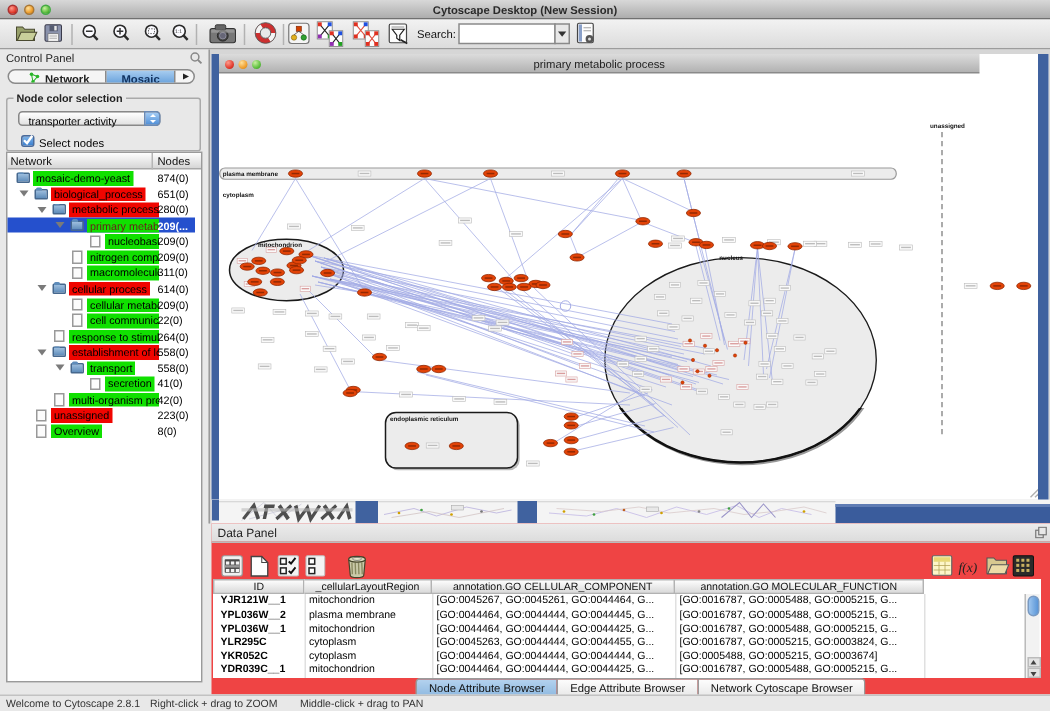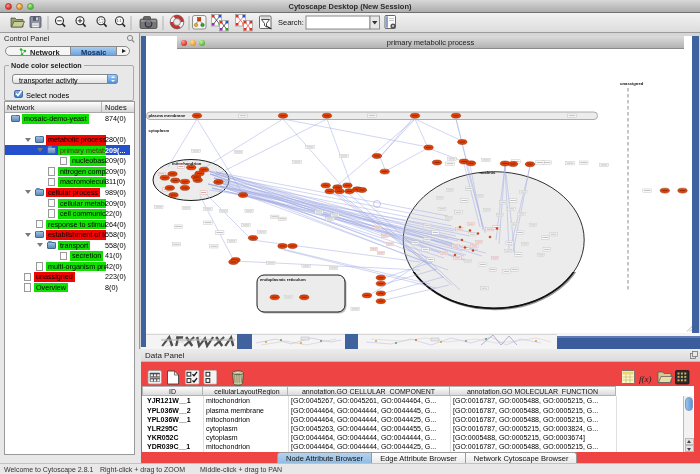--- a/index.html
+++ b/index.html
@@ -10,41 +10,41 @@
 #titlebar .t { width:100%; text-align:center; font-size:7.5px; font-weight:bold; color:#2a2a2a; line-height:13.5px; }
 .light { width:7px; height:7px; border-radius:50%; top:2.5px; }
 #toolbar { left:0; top:13px; width:700px; height:20px; background:linear-gradient(#f2f2f2,#dcdcdc); border-bottom:1px solid #9c9c9c; }
 #leftpanel { left:0; top:33px; width:139px; height:430px; background:#e8e8e8; }
 #cp-head { left:0; top:33px; width:139px; height:11px; }
 #cp-head span { font-size:7.5px; color:#222; position:absolute; left:4px; top:1px; }
 #tabpill { left:5px; top:45.5px; width:125px; height:10.5px; background:#f5f5f5; border:1px solid #8a8a8a; border-radius:6px; overflow:hidden; }
 #tab-mosaic { position:absolute; left:64px; top:0; width:47px; height:10px; background:linear-gradient(#a8cdf0,#5f9bd8); border-left:1px solid #8a8a8a; border-right:1px solid #8a8a8a; }
 #groupbox { left:4px; top:65px; width:130px; height:36px; border:1px solid #aaa; border-radius:2px; }
 #gb-label { left:9px; top:61px; background:#e8e8e8; padding:0 2px; font-size:7.2px; font-weight:bold; color:#222; }
-#dropdown { left:12px; top:73.5px; width:106px; height:10px; background:linear-gradient(#ffffff,#e2e2e2); border:1px solid #888; border-radius:3px; }
+#dropdown { left:12px; top:73.5px; width:95px; height:10px; background:linear-gradient(#ffffff,#e2e2e2); border:1px solid #888; border-radius:3px; }
 #dd-btn { position:absolute; right:-1px; top:-1px; width:11px; height:10px; background:linear-gradient(#a5cdf5,#4f8fd8); border:1px solid #6a8ab5; border-radius:0 3px 3px 0; }
 #checkbox { left:14px; top:89.5px; width:8.5px; height:8.5px; background:linear-gradient(#7db3e8,#3a7fd0); border:1px solid #4a6a9a; border-radius:2px; }
 #tree { left:4px; top:101px; width:131px; height:354px; background:#fff; border:1px solid #9a9a9a; overflow:hidden; }
 #tree-head { position:absolute; left:0; top:0; width:129px; height:11px; background:linear-gradient(#fefefe,#d6d6d6); border-bottom:1px solid #a8a8a8; }
 #tree-head .c1 { position:absolute; left:2px; top:1px; font-size:7.5px; color:#111; }
 #tree-head .c2 { position:absolute; left:100px; top:1px; font-size:7.5px; color:#111; }
 #tree-head .div { position:absolute; left:96px; top:0; width:1px; height:11px; background:#b5b5b5; }
 .trow { position:absolute; left:-4px; width:133px; height:10.55px; font-size:7.2px; }
 .trow .hl { position:absolute; top:0.6px; height:9.4px; line-height:9.4px; padding:0 2px; color:#000; white-space:nowrap; overflow:hidden; }
 .trow .nn { position:absolute; left:104px; top:0.6px; line-height:9.4px; color:#000; }
 .grn { background:#10e000; }
 .red { background:#f00500; }
 .arrow { position:absolute; top:3px; width:0; height:0; border-left:3.2px solid transparent; border-right:3.2px solid transparent; border-top:4.2px solid #7a7a7a; }
 .folder { position:absolute; top:1.5px; width:9px; height:7px; background:linear-gradient(#9dbede,#5e8cba); border:1px solid #46688e; border-radius:1px; }
 .folder:before { content:""; position:absolute; left:0px; top:-1.5px; width:4px; height:1.5px; background:#5e8cba; border-radius:1px 1px 0 0; }
 .file { position:absolute; top:0.8px; width:7px; height:8.5px; background:#fcfcfc; border:1px solid #999; }
 #mdi { left:139px; top:33px; width:561px; height:316px; background:#d6d6d6; border-left:1px solid #9a9a9a; }
 #fragstrip { left:141px; top:333px; width:559px; height:16px; background:#f2f2f2; overflow:hidden; }
 #frame { left:141px; top:36px; width:558px; height:297px; background:#fff; border-left:5px solid #40629f; border-right:7px solid #40629f; }
-#ftitle { position:absolute; left:0; top:0; width:507px; height:13px; background:linear-gradient(#dcdcdc,#b2b2b2); border-bottom:1px solid #8a8a8a;margin-left:31px; }
+#ftitle { position:absolute; left:0; top:0; width:507px; height:13px; background:linear-gradient(#dcdcdc,#b2b2b2); border-bottom:1px solid #8a8a8a; }
 #ftitle .t { width:100%; text-align:center; font-size:7.5px; color:#222; line-height:13px; }
 .flight { position:absolute; width:6px; height:6px; border-radius:50%; top:3.5px; }
 #canvas { position:absolute; left:0; top:14px; width:546px; height:282px; background:#fff; overflow:hidden; }
 #datapanel { left:141px; top:349px; width:559px; height:114px; background:#ef4444; }
 #dp-head { position:absolute; left:0; top:0; width:559px; height:13px; background:linear-gradient(#ececec,#dcdcdc); border-bottom:1px solid #bbb; }
 #dp-head span { position:absolute; left:4px; top:2px; font-size:8px; color:#222; }
 #dp-toolbar { position:absolute; left:0; top:13px; width:559px; height:24px; }
 #dtable { position:absolute; left:1px; top:37px; width:552px; height:66px; background:#fff; }
 #dtable .hrow { position:absolute; left:0; top:0; height:10px; width:552px; }
 .hcell { position:absolute; top:0; height:10px; background:linear-gradient(#fdfdfd,#dadada); border:1px solid #b2b2b2; border-left:none; font-size:7px; color:#111; text-align:center; line-height:10px; overflow:hidden; }
@@ -191,20 +191,26 @@
   <div id="tree-head">
       <span class="c1">Network</span>
       <span class="c2">Nodes</span>
       <div class="div"></div>
     </div>
   <div class="trow" style="top:11.6px;">
       <div class="folder" style="left:10px;"></div>
       <div class="hl grn" style="left:21px;max-width:84px;color:#000;">mosaic-demo-yeast</div>
       <div class="nn" style="color:#000;">874(0)</div>
     </div>
+  <div class="trow" style="top:22.15px;">
+      <div class="arrow" style="left:12px;"></div>
+      <div class="folder" style="left:22px;"></div>
+      <div class="hl red" style="left:33px;max-width:72px;color:#000;">biological_process</div>
+      <div class="nn" style="color:#000;">651(0)</div>
+    </div>
   <div class="trow" style="top:32.7px;">
       <div class="arrow" style="left:24px;"></div>
       <div class="folder" style="left:34px;"></div>
       <div class="hl red" style="left:45px;max-width:60px;color:#000;">metabolic process</div>
       <div class="nn" style="color:#000;">280(0)</div>
     </div>
   <div class="trow" style="top:43.25px;">
       <div style="position:absolute;left:0;top:0;width:129px;height:10.2px;background:#2550cd;"></div>
       <div class="arrow" style="left:36px;"></div>
       <div class="folder" style="left:46px;"></div>
@@ -223,21 +229,21 @@
     </div>
   <div class="trow" style="top:74.9px;">
       <div class="file" style="left:47px;"></div>
       <div class="hl grn" style="left:57px;max-width:48px;color:#000;">macromolecule</div>
       <div class="nn" style="color:#000;">311(0)</div>
     </div>
   <div class="trow" style="top:85.45px;">
       <div class="arrow" style="left:24px;"></div>
       <div class="folder" style="left:34px;"></div>
       <div class="hl red" style="left:45px;max-width:60px;color:#000;">cellular process</div>
-      <div class="nn" style="color:#000;">989(0)</div>
+      <div class="nn" style="color:#000;">614(0)</div>
     </div>
   <div class="trow" style="top:96.0px;">
       <div class="file" style="left:47px;"></div>
       <div class="hl grn" style="left:57px;max-width:48px;color:#000;">cellular metabo</div>
       <div class="nn" style="color:#000;">209(0)</div>
     </div>
   <div class="trow" style="top:106.55px;">
       <div class="file" style="left:47px;"></div>
       <div class="hl grn" style="left:57px;max-width:48px;color:#000;">cell communicat</div>
       <div class="nn" style="color:#000;">22(0)</div>

